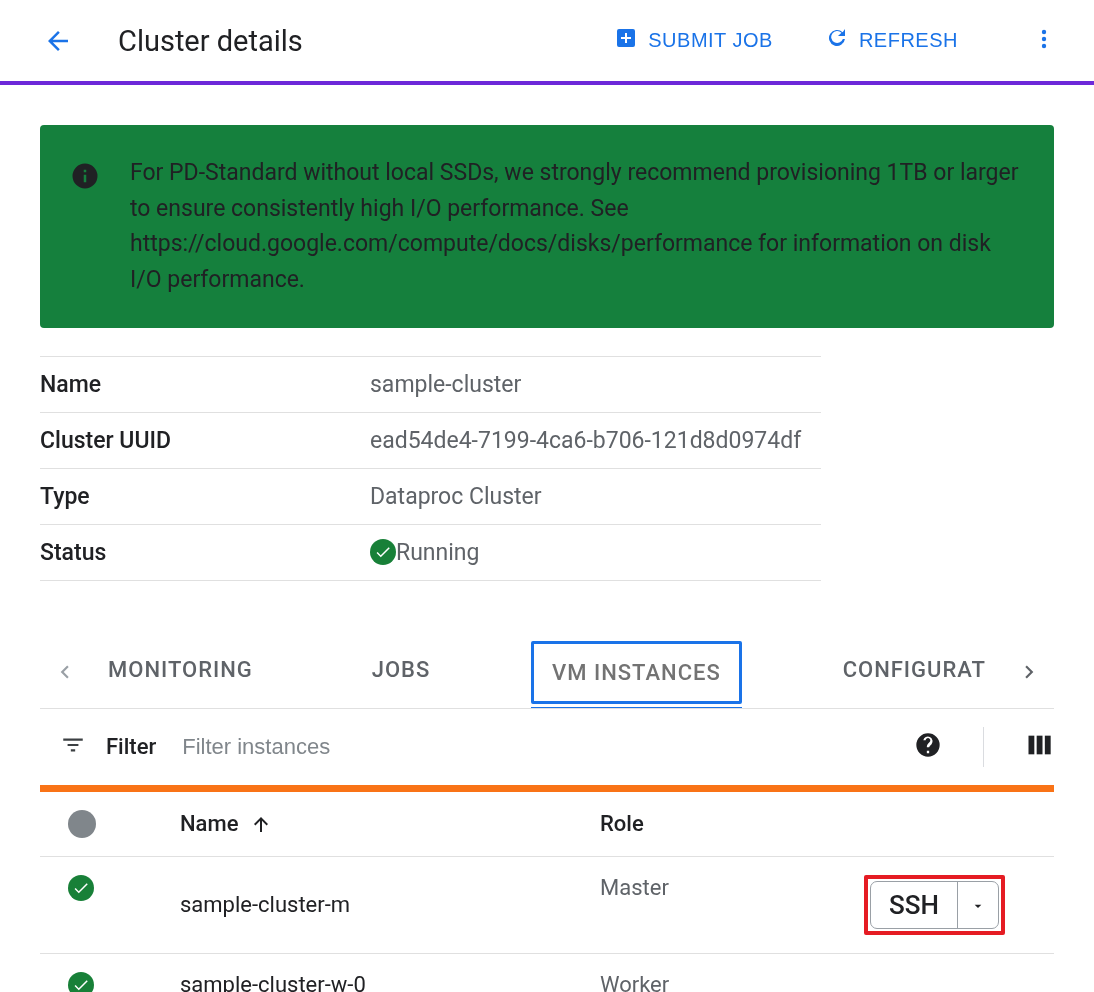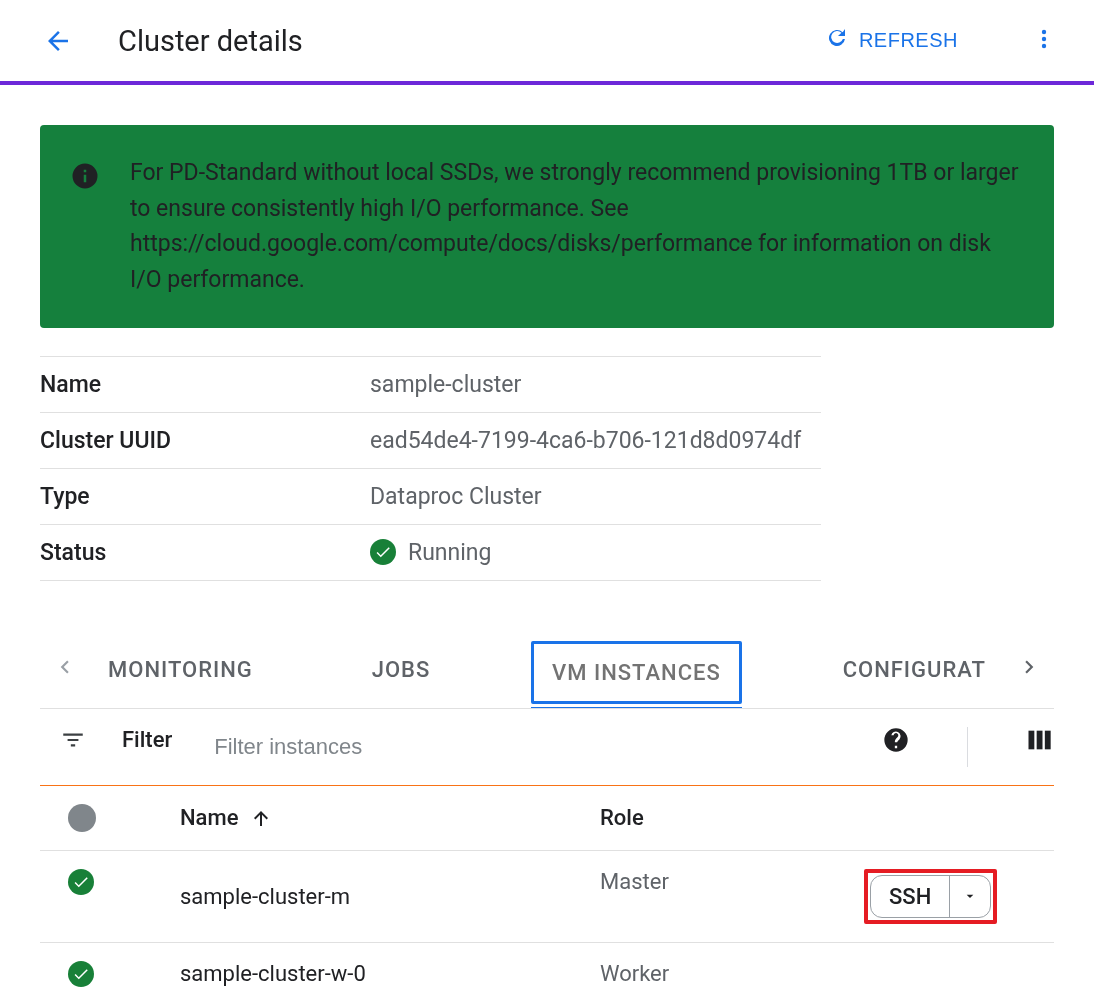--- a/index.html
+++ b/index.html
@@ -83,35 +83,35 @@
     color: #202124;
     font-weight: 500;
     width: 330px;
   }
   .detail-table td.val {
     color: #5f6368;
   }
   .status-cell {
     display:flex;
     align-items:center;
-    gap:12px;
   }
   .green-check {
     width:26px;height:26px;
     background:#188038;
     border-radius:50%;
     display:flex;align-items:center;justify-content:center;
   }
   .green-check svg { fill:#fff; width:18px;height:18px; }
 
   .tabs-wrap {
     position: relative;
     margin-top: 60px;
     border-bottom: 1px solid #e0e0e0;
     display:flex;
+    align-items:center;
   }
   .tab-scroll-btn {
     color:#9aa0a6;
     width:50px;
     display:flex;align-items:center;justify-content:center;
     cursor:pointer;
     height:56px;
   }
   .tab-scroll-btn.right { color:#5f6368; }
   .tabs {
@@ -147,23 +147,24 @@
   }
   .tab.last { 
     
     overflow:hidden;
     max-width:180px;
     text-overflow:clip;
   }
 
   .filter-bar {
     display:flex;
+    align-items:center;
     padding: 18px 0 18px 20px;
-    gap:32px;
-    border-bottom:1px solid #f97316;
+    gap:16px;
+    border-bottom:7px solid #f97316;
   }
   .filter-icon { color:#3c4043; }
   .filter-label { font-size:22px; font-weight:500; color:#202124; margin-left:4px;}
   .filter-input {
     border:none;
     font-size:22px;
     color:#80868b;
     outline:none;
     flex:1;
     margin-left:10px;
@@ -192,41 +193,49 @@
     display:flex;
     padding:18px 10px;
     border-bottom:1px solid #e0e0e0;
   }
   .data-row .col-name { font-weight:400; font-size:22px; color:#202124;}
   .data-row .col-role { color:#5f6368; font-weight:400;}
   .ssh-btn {
     display:flex;
     align-items:stretch;
     border:1px solid #9aa0a6;
-    border-radius:12px;
-    font-size:22px;
+    border-radius:7px;
+    font-size:26px;
     font-weight:500;
     overflow:hidden;
     background:#fff;
   }
   .ssh-btn .main { padding:8px 18px; border-right:1px solid #9aa0a6; color:#202124; cursor:pointer;}
   .ssh-btn .dd { padding:8px 12px; display:flex;align-items:center; cursor:pointer;}
   .ssh-highlight { border:4px solid #e51c23; border-radius:2px; display:inline-flex; padding:2px;}
 </style>
 </head>
 <body>
 
 <div class="header">
   <div class="back-arrow">
     <svg width="30" height="30" viewBox="0 0 24 24">
         <path fill="#1a73e8" d="M20 11H7.83l5.59-5.59L12 4l-8 8 8 8 1.41-1.41L7.83 13H20z"></path>
       </svg>
   </div>
   <h1 class="page-title">Cluster details</h1>
 
+  <button class="action-btn">
+    <span>
+      <svg width="24" height="24" viewBox="0 0 24 24">
+          <path d="M19 3H5a2 2 0 0 0-2 2v14a2 2 0 0 0 2 2h14a2 2 0 0 0 2-2V5a2 2 0 0 0-2-2zm-2 10h-4v4h-2v-4H7v-2h4V7h2v4h4v2z"></path>
+        </svg>
+    </span>
+    <span>SUBMIT JOB</span>
+  </button>
 
   <button class="action-btn">
     <span>
       <svg width="24" height="24" viewBox="0 0 24 24">
           <path d="M17.65 6.35A8 8 0 1 0 19.94 13h-2.08a6 6 0 1 1-1.41-6.24L13 10h7V3l-2.35 3.35z"></path>
         </svg>
     </span>
     <span>REFRESH</span>
   </button>
 

